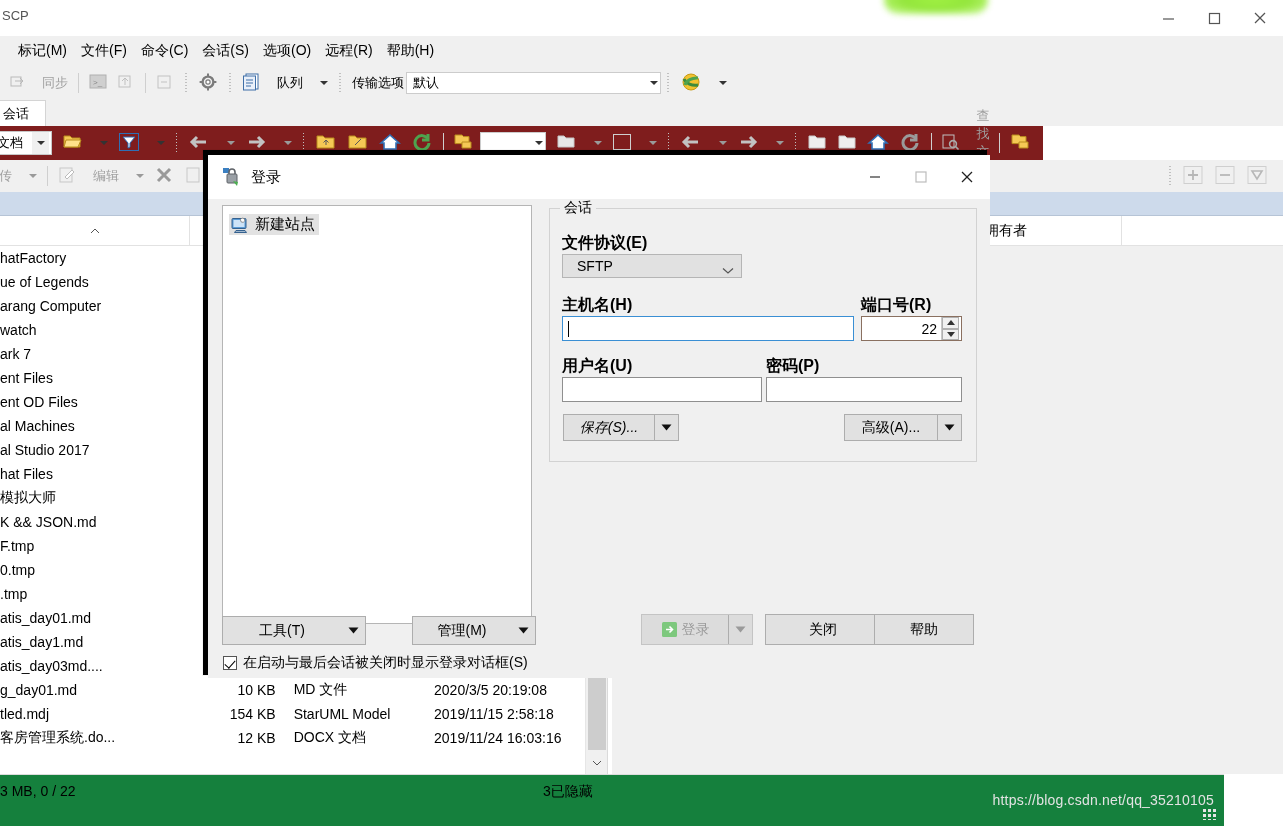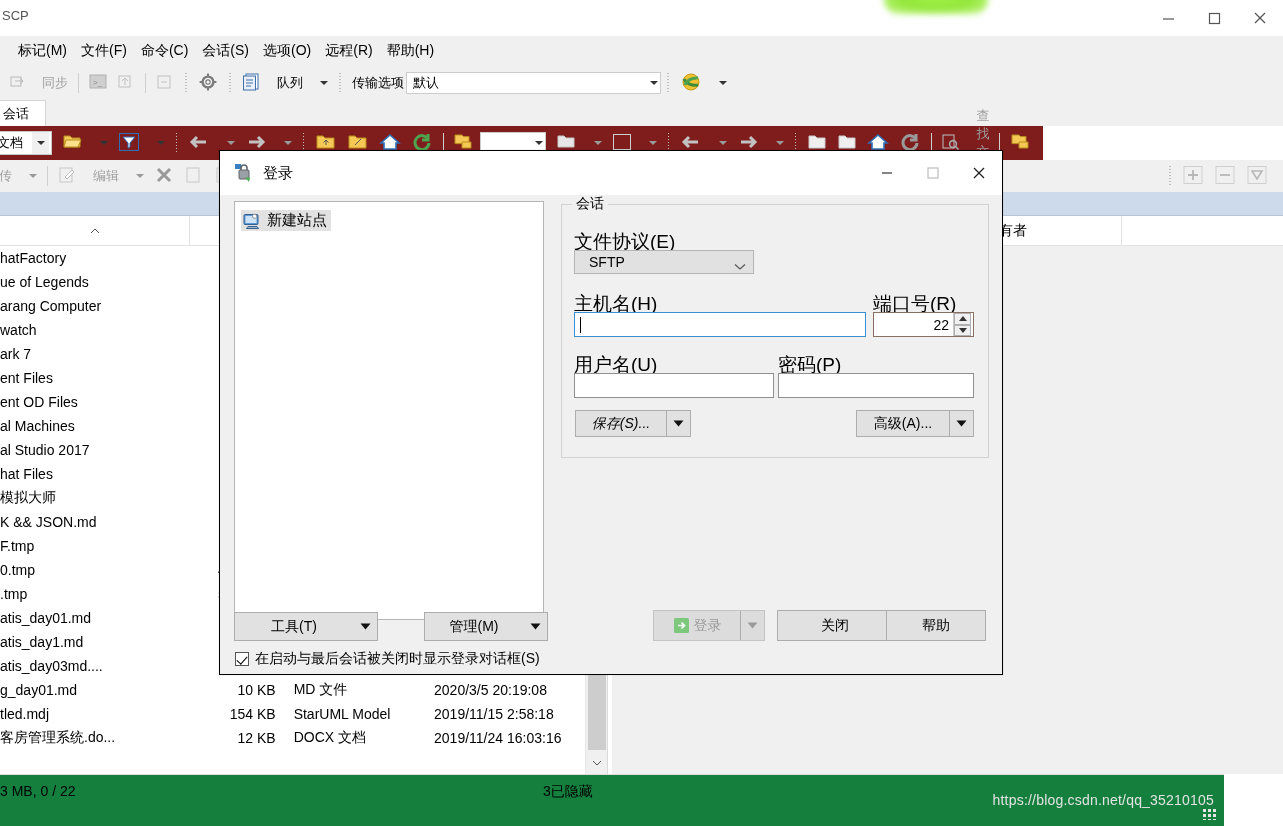--- a/index.html
+++ b/index.html
@@ -141,22 +141,22 @@
   .watermark {
     position:absolute; right:10px; bottom:18px; font-size:14px; color:#e3e3e3;
     letter-spacing:0.2px;
   }
   .wm-dots { position:absolute; right:6px; bottom:6px; width:16px; height:12px;
     background-image: radial-gradient(#e6e6e6 45%, transparent 46%);
     background-size:5px 5px; }
 
   
   .dialog {
-    position:absolute; left:219px; top:150px; width:784px; height:525px;
-    background:#fde047; border:1px solid #000000;
+    position:absolute; left:203px; top:150px; width:784px; height:525px;
+    background:#fde047; border:5px solid #000000;
     box-shadow: 0 0 0 1px rgba(0,0,0,0.04);
   }
   .dlg-title {
     position:absolute; left:0; top:0; width:782px; height:44px; background:#fff;
     display:flex; align-items:center;
   }
   .dlg-icon { margin-left:14px; width:20px; height:20px; position:relative; }
   .dlg-title-text { margin-left:9px; font-size:15px; color:#000; }
   .dlg-wc { position:absolute; right:0; top:0; height:44px; display:flex; }
   .dwc { width:46px; height:44px; display:flex; align-items:center; justify-content:center; }
@@ -176,21 +176,21 @@
 
   
   .groupbox {
     position:absolute; left:341px; top:153px; width:428px; height:254px;
     border:1px solid #d2d2d2;
   }
   .gb-legend {
     position:absolute; left:352px; top:145px; background:#f0f0f0; padding:0 4px;
     font-size:14px;
   }
-  .lbl { position:absolute; font-size:19px; }
+  .lbl { position:absolute; font-size:16px;font-weight:bold; }
 
   .select-proto {
     position:absolute; left:354px; top:249px; width:180px; height:24px;
     background:#e1e1e1; border:1px solid #b5b5b5;
     display:flex; align-items:center; padding-left:14px; font-size:14px;
   }
   .sel-arrow { position:absolute; right:7px; top:7px; }
 
   .inp {
     position:absolute; background:#fff; border:1px solid #8f8f8f; height:25px;

